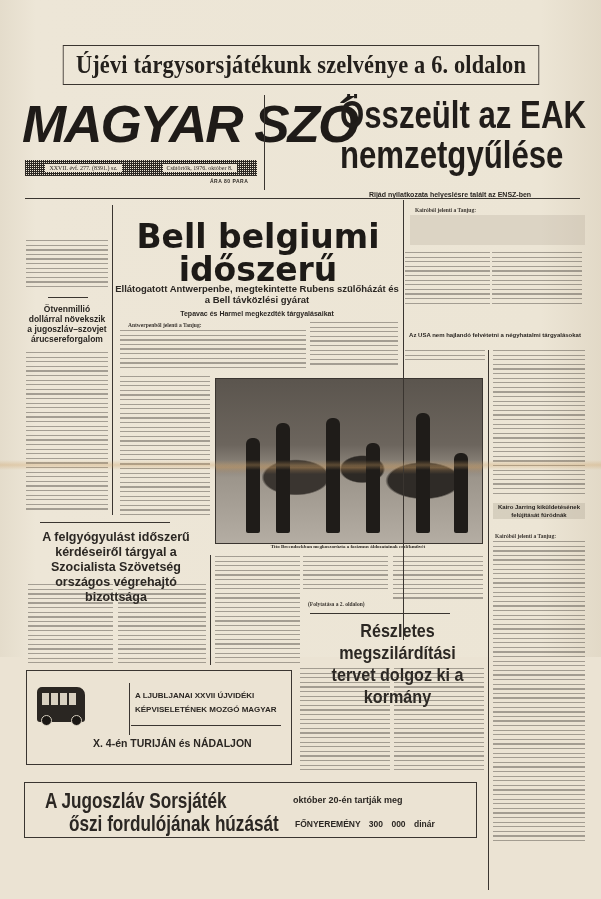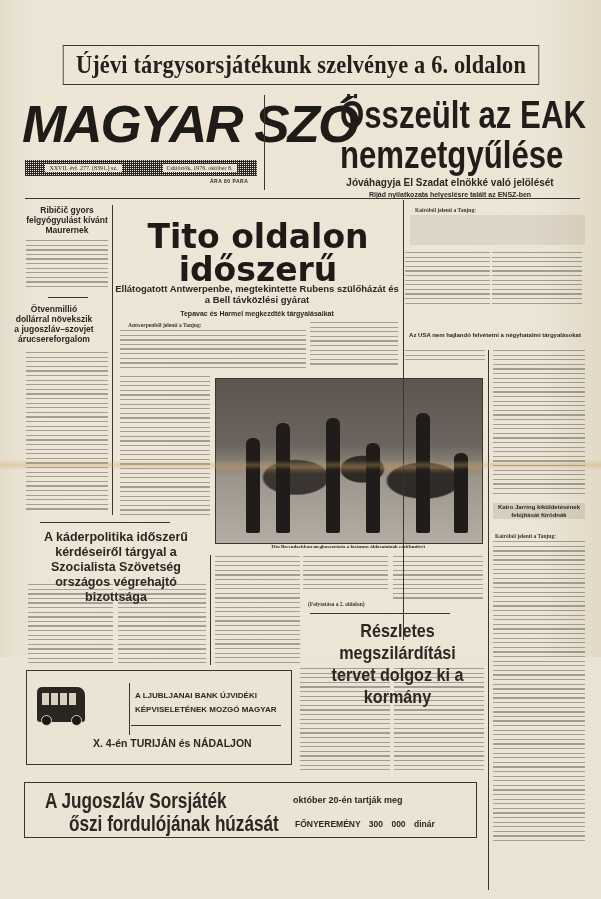--- a/index.html
+++ b/index.html
@@ -119,34 +119,32 @@
     <span>Csütörtök, 1976. október 8.</span>
   </div>
   <div class="abs price">ÁRA 80 PARA</div>
 
   <div class="abs vrule" style="left:264px;top:95px;height:95px;"></div>
 
   <div class="abs eak-title">
     <div>Összeült az EAK</div>
     <div>nemzetgyűlése</div>
   </div>
-  <div class="abs eak-sub">Jóváhagyja El Szadat elnökké való jelölését</div>
   <div class="abs eak-sub2">Rijád nyilatkozata helyeslésre talált az ENSZ-ben</div>
 
   <div class="abs hrule" style="left:25px;top:198px;width:555px;"></div>
 
-  <div class="abs small-head" style="left:26px;top:205px;width:82px;font-size:8.5px;line-height:10px;">Ribičič gyors felgyógyulást kívánt Maurernek</div>
   <div class="abs filler" style="left:26px;top:240px;width:82px;height:50px;"></div>
   <div class="abs hrule" style="left:48px;top:297px;width:40px;"></div>
-  <div class="abs small-head" style="left:13px;top:304px;width:82px;font-size:8.5px;line-height:10px;">Ötvenmillió dollárral növekszik a jugoszláv–szovjet árucsereforgalom</div>
+  <div class="abs small-head" style="left:26px;top:304px;width:82px;font-size:8.5px;line-height:10px;">Ötvenmillió dollárral növekszik a jugoszláv–szovjet árucsereforgalom</div>
   <div class="abs filler" style="left:26px;top:352px;width:82px;height:160px;"></div>
   <div class="abs vrule" style="left:112px;top:205px;height:310px;"></div>
 
   <div class="abs tito-title">
-    <div>Tito oldalon</div>
+    <div>Bell belgiumi</div>
     <div>időszerű</div>
   </div>
   <div class="abs tito-sub">Ellátogatott Antwerpenbe, megtekintette Rubens szülőházát és a Bell távközlési gyárat</div>
   <div class="abs tito-sub2">Tepavac és Harmel megkezdték tárgyalásaikat</div>
   <div class="abs body-text" style="left:128px;top:322px;width:180px;font-weight:bold;">Antwerpenből jelenti a Tanjug:</div>
   <div class="abs filler" style="left:120px;top:330px;width:186px;height:38px;"></div>
   <div class="abs filler" style="left:310px;top:322px;width:88px;height:46px;"></div>
   <div class="abs filler" style="left:120px;top:376px;width:90px;height:140px;"></div>
 
   <div class="abs photo">
@@ -166,21 +164,21 @@
   <div class="abs filler" style="left:492px;top:252px;width:90px;height:55px;"></div>
   <div class="abs small-head" style="left:405px;top:331px;width:180px;font-size:6px;line-height:8px;">Az USA nem hajlandó felvétetni a négyhatalmi tárgyalásokat</div>
   <div class="abs filler" style="left:405px;top:350px;width:80px;height:14px;"></div>
   <div class="abs vrule" style="left:488px;top:350px;height:540px;"></div>
   <div class="abs filler" style="left:493px;top:350px;width:92px;height:145px;"></div>
   <div class="abs small-head shade" style="left:493px;top:503px;width:92px;font-size:6px;line-height:8px;">Kairo Jarring kiküldetésének felújítását fürödnák</div>
   <div class="abs body-text" style="left:495px;top:533px;width:90px;font-weight:bold;">Kairóból jelenti a Tanjug:</div>
   <div class="abs filler" style="left:493px;top:541px;width:92px;height:300px;"></div>
 
   <div class="abs hrule" style="left:40px;top:522px;width:130px;"></div>
-  <div class="abs kader-title">A káderpolitika időszerű kérdéseiről tárgyal a Szocialista Szövetség országos végrehajtó bizottsága</div>
+  <div class="abs kader-title">A felgyógyulást időszerű kérdéseiről tárgyal a Szocialista Szövetség országos végrehajtó bizottsága</div>
   <div class="abs filler" style="left:28px;top:584px;width:85px;height:80px;"></div>
   <div class="abs filler" style="left:118px;top:584px;width:88px;height:80px;"></div>
   <div class="abs vrule" style="left:210px;top:555px;height:110px;"></div>
 
   <div class="abs filler" style="left:215px;top:556px;width:85px;height:110px;"></div>
   <div class="abs filler" style="left:303px;top:556px;width:85px;height:36px;"></div>
   <div class="abs body-text" style="left:308px;top:601px;font-weight:bold;">(Folytatása a 2. oldalon)</div>
   <div class="abs filler" style="left:393px;top:556px;width:90px;height:46px;"></div>
   <div class="abs hrule" style="left:310px;top:613px;width:140px;"></div>
 
@@ -193,21 +191,21 @@
       <div class="win" style="left:5px;"></div>
       <div class="win" style="left:14px;"></div>
       <div class="win" style="left:23px;"></div>
       <div class="win" style="left:32px;"></div>
       <div class="wheel" style="left:4px;"></div>
       <div class="wheel" style="left:34px;"></div>
     </div>
     <div class="abs vrule" style="left:102px;top:12px;height:52px;"></div>
     <div class="abs hrule" style="left:104px;top:54px;width:150px;"></div>
     <div class="txt">
-      <div>A LJUBLJANAI BANK ÚJVIDÉKI</div>
+      <div>A LJUBLJANAI XXVII ÚJVIDÉKI</div>
       <div>KÉPVISELETÉNEK MOZGÓ MAGYAR</div>
     </div>
     <div class="big">X. 4-én TURIJÁN és NÁDALJON</div>
   </div>
 
   <div class="abs ad-lotto">
     <div class="l1">A Jugoszláv Sorsjáték</div>
     <div class="l2">őszi fordulójának húzását</div>
     <div class="r1">október 20-én tartják meg</div>
     <div class="r2">FŐNYEREMÉNY 300 000 dinár</div>

